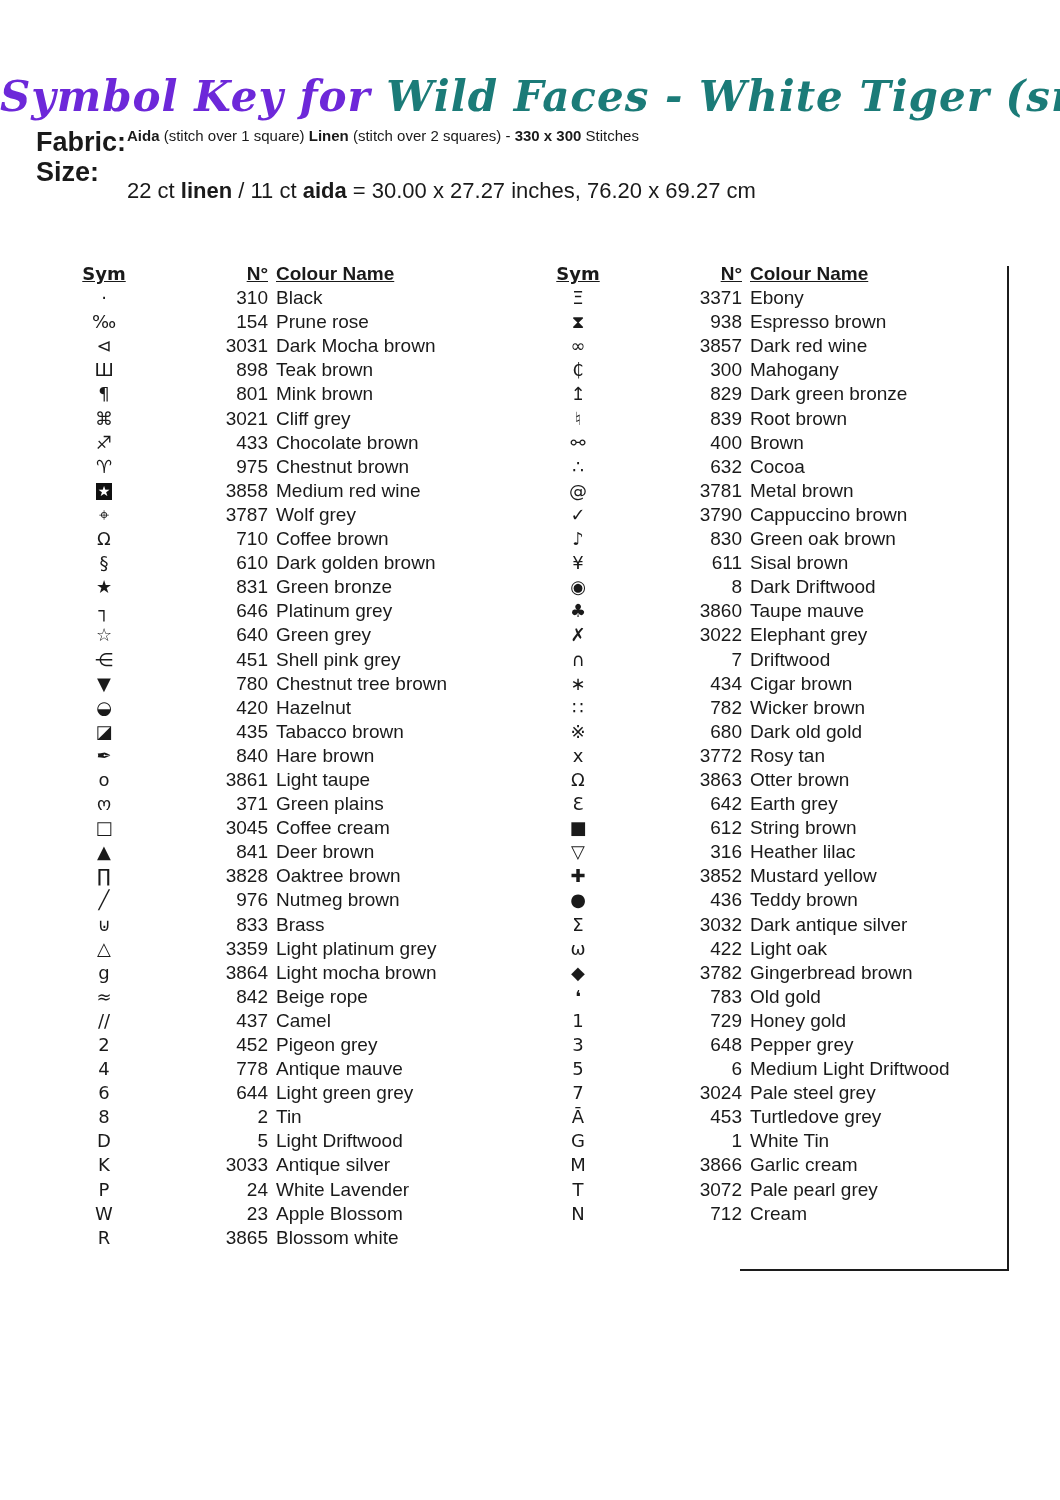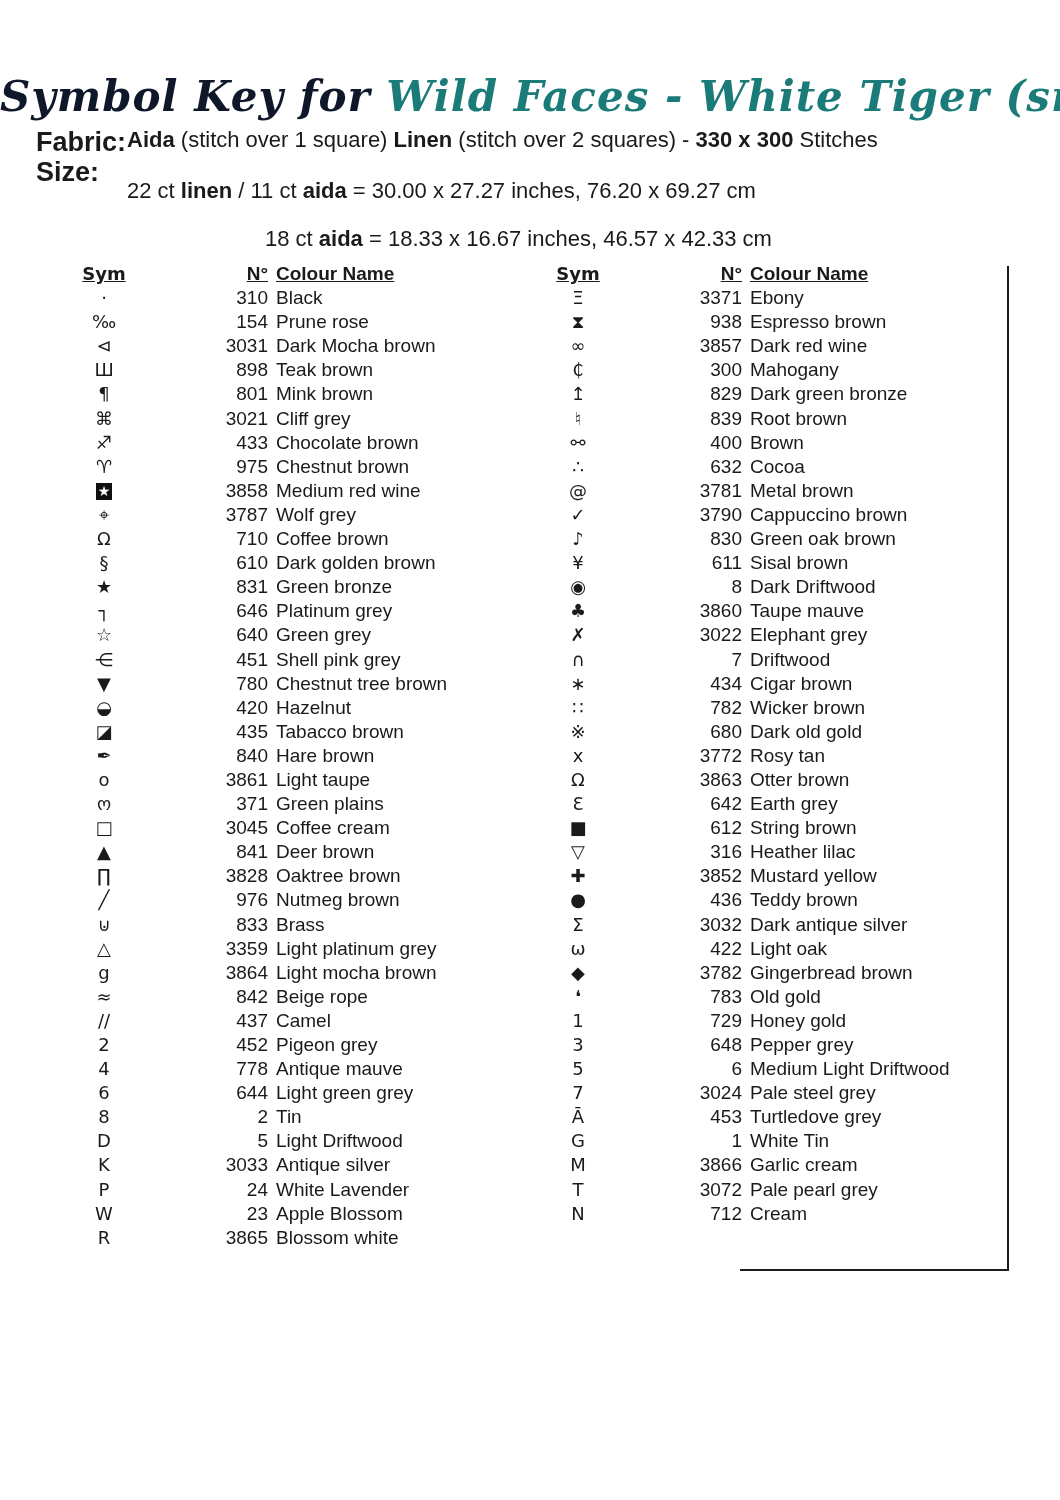--- a/index.html
+++ b/index.html
@@ -25,21 +25,21 @@
   }
   .title .accent{ }
   .fabric-label, .size-label{
     position:absolute; left:36px;
     font-size:27px; font-weight:bold;text-align:right;
   }
   .fabric-label{ top:127px; }
   .size-label{ top:157px; }
   .fabric-segs{
     position:absolute; left:127px; top:127px;
-    font-size:22px; white-space:nowrap;
+    font-size:15px; white-space:nowrap;
   }
   .size-lines{
     position:absolute; left:127px; top:157px;
     font-size:22px;
   }
   .size-line{ height:28px; line-height:28px; white-space:nowrap;margin-top:20px; }
   .size-line.indent{ margin-left:138px; }
   .b{ font-weight:bold; }
   .kcol{
     position:absolute; top:262px;
@@ -80,30 +80,29 @@
     width:269px; height:2px;
     background:#1c1c1c;
   }
 </style>
 </head>
 <body>
 
 <div class="page">
 
   <div class="title">
-    <span style="color: #0f172a; text-align: center;">Symbol Key for </span><span class="accent" style="color: rgb(27, 123, 120);">Wild Faces - White Tiger (small)</span>
+    <span style="color: #6d28d9; text-align: center;">Symbol Key for </span><span class="accent" style="color: rgb(27, 123, 120);">Wild Faces - White Tiger (small)</span>
   </div>
 
   <div class="fabric-label">Fabric:</div>
   <div class="fabric-segs" id="fabric-segs"><span class="b">Aida</span><span>  (stitch over 1 square)    </span><span class="b">Linen</span><span>  (stitch over 2 squares) -  </span><span class="b">330 x 300</span><span> Stitches</span></div>
 
   <div class="size-label">Size:</div>
   <div class="size-lines" id="size-lines">
       <div class="size-line"><span>22 ct </span><span class="b">linen</span><span> / 11 ct </span><span class="b">aida</span><span> = 30.00 x 27.27 inches, 76.20 x 69.27 cm</span></div>
-      <div class="size-line indent"><span>18 ct </span><span class="b">aida</span><span>  = 18.33 x 16.67 inches, 46.57 x 42.33 cm</span></div>
     </div>
 
   <div class="kcol c0" id="kcol0">
       <div class="krow khead">
         <div class="ksym"><span class="u">Sym</span></div>
         <div class="kn"><span class="u">N°</span></div>
         <div class="kname"><span class="u">Colour Name</span></div>
       </div>
       <div class="krow">
         <div class="ksym"><span>·</span></div>

